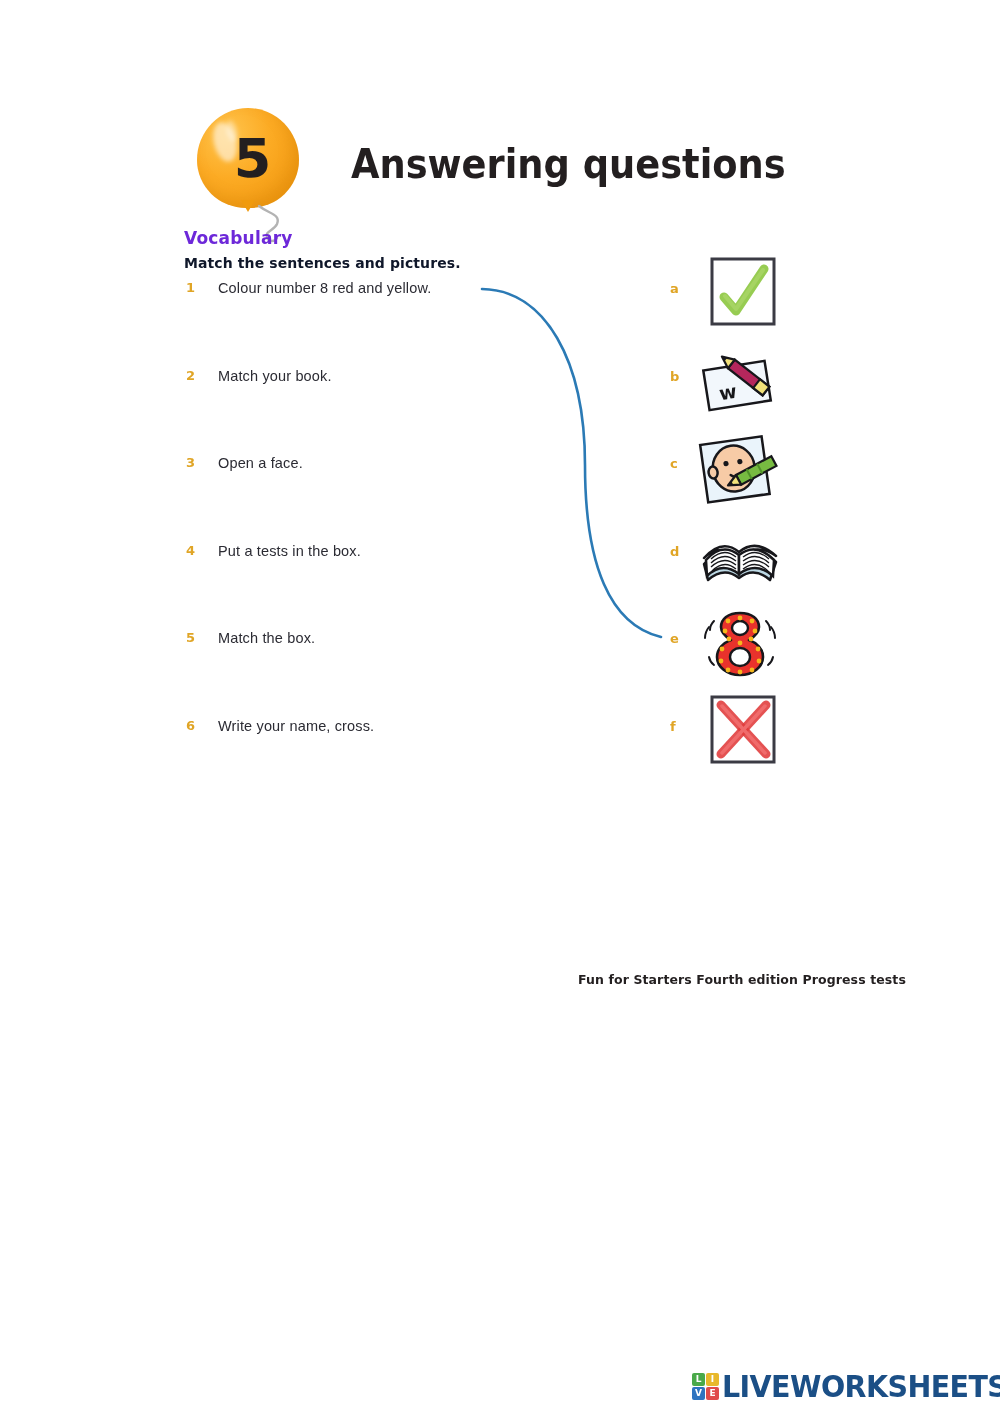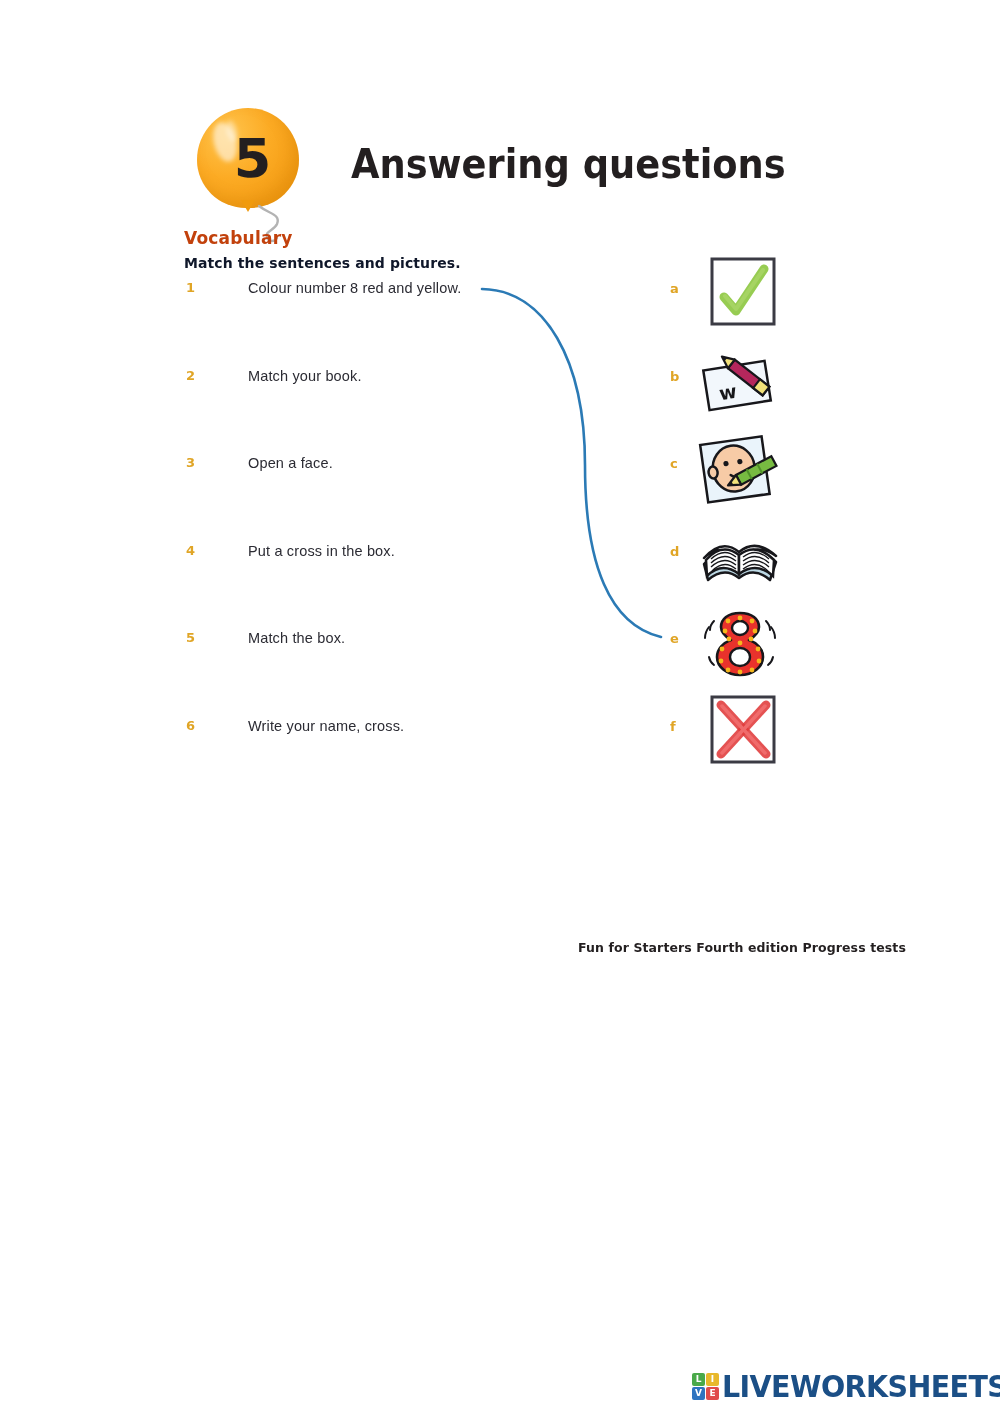--- a/index.html
+++ b/index.html
@@ -112,21 +112,21 @@
     white-space: nowrap;
   }
 
   .section-label {
     position: absolute;
     left: 184px;
     top: 228px;
     font-family: "DejaVu Sans", sans-serif;
     font-weight: bold;
     font-size: 17px;
-    color: #c2410c;
+    color: #6d28d9;
     letter-spacing: 0.2px;
   }
   .instruction {
     position: absolute;
     left: 184px;
     top: 255px;
     font-family: "DejaVu Sans", sans-serif;
     font-weight: bold;
     font-size: 14px;
     color: #0f172a;
@@ -155,21 +155,20 @@
   }
   .sentence-text {
     position: absolute;
     left: 34px;
     top: 0;
     font-family: "Liberation Sans", sans-serif;
     font-size: 14.5px;
     color: #2b2b33;
     letter-spacing: 0.15px;
     white-space: nowrap;
-    margin-left: 30px;
   }
 
   
   .pictures {
     position: absolute;
     left: 660px;
     top: 255px;
     width: 140px;
   }
   .picture-row {
@@ -200,21 +199,21 @@
     top: 0;
     width: 1000px;
     height: 1414px;
     pointer-events: none;
   }
 
   
   .source-note {
     position: absolute;
     left: 578px;
-    top: 940px;
+    top: 972px;
     font-family: "DejaVu Sans", sans-serif;
     font-weight: bold;
     font-size: 12.5px;
     color: #231f20;
     letter-spacing: 0.1px;
     white-space: nowrap;
   }
 
   .lw-logo {
     position: absolute;
@@ -281,21 +280,21 @@
     <div class="sentence-row">
       <span class="sentence-num">2</span>
       <span class="sentence-text">Match your book.</span>
     </div>
     <div class="sentence-row">
       <span class="sentence-num">3</span>
       <span class="sentence-text">Open a face.</span>
     </div>
     <div class="sentence-row">
       <span class="sentence-num">4</span>
-      <span class="sentence-text">Put a cross in the box.</span>
+      <span class="sentence-text">Put a tests in the box.</span>
     </div>
     <div class="sentence-row">
       <span class="sentence-num">5</span>
       <span class="sentence-text">Match the box.</span>
     </div>
     <div class="sentence-row">
       <span class="sentence-num">6</span>
       <span class="sentence-text">Write your name, cross.</span>
     </div>
   </div>

